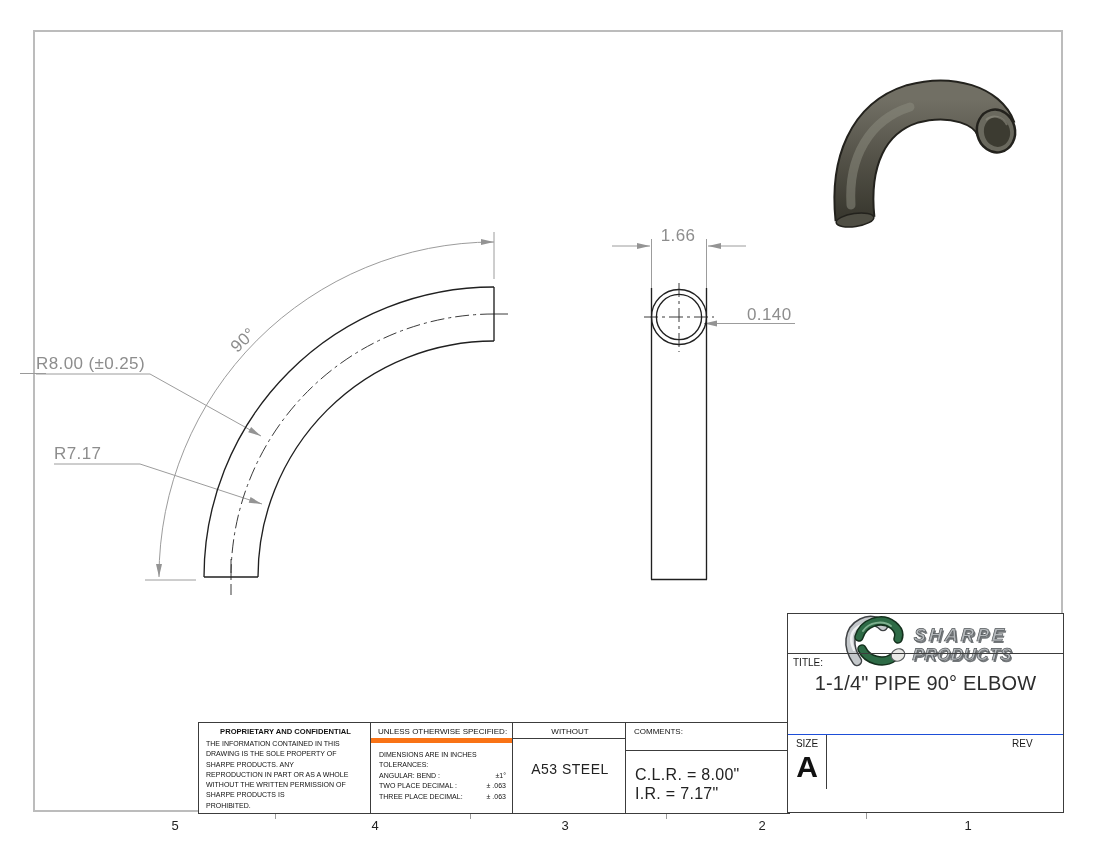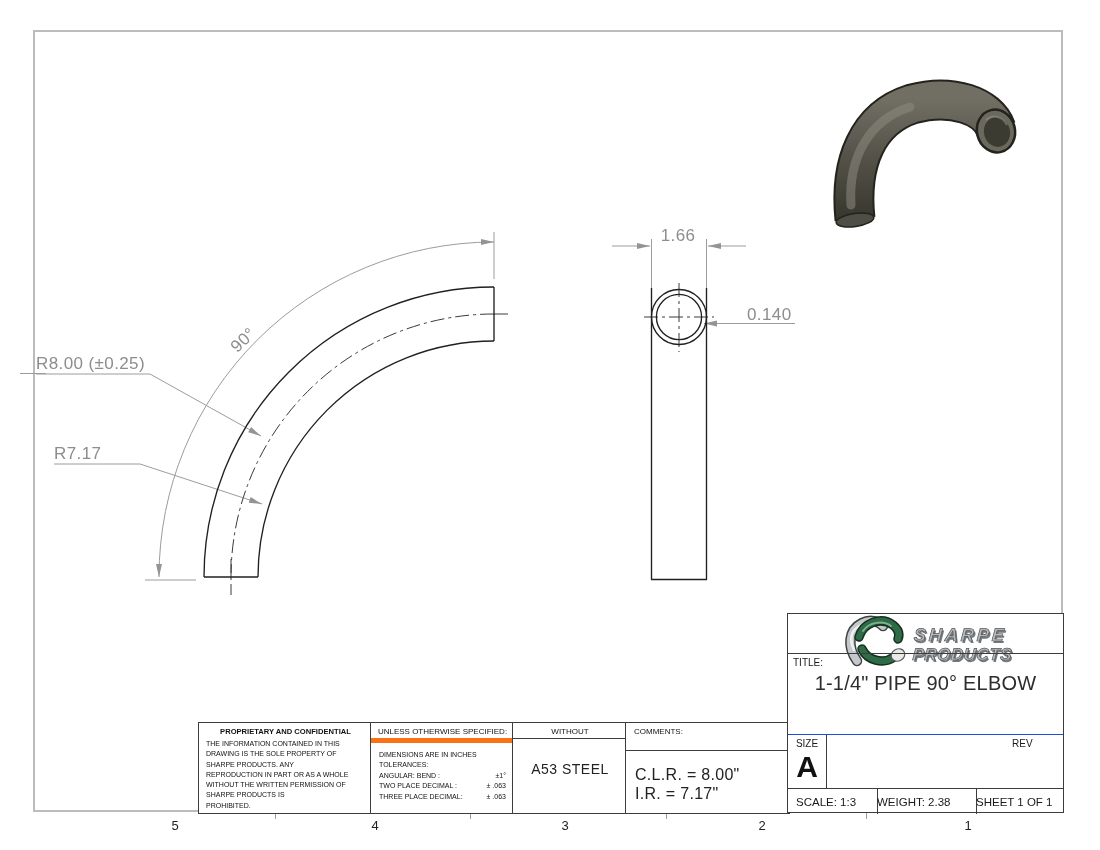--- a/index.html
+++ b/index.html
@@ -212,18 +212,13 @@
   <div class="tb-row3">
     <div class="size-cell">
       <div class="tb-label" style="padding-top:3px;">SIZE</div>
       <div class="size-a">A</div>
     </div>
     <div class="rev-cell">
       <div class="tb-label" style="padding-top:3px;">REV</div>
     </div>
   </div>
 
-  <div class="tb-row4">
-    <div class="r4cell r4a">SCALE: 1:3</div>
-    <div class="r4cell r4b">WEIGHT: 2.38</div>
-    <div class="r4cell r4c">SHEET 1 OF 1</div>
-  </div>
 </div>
 
 </body></html>

